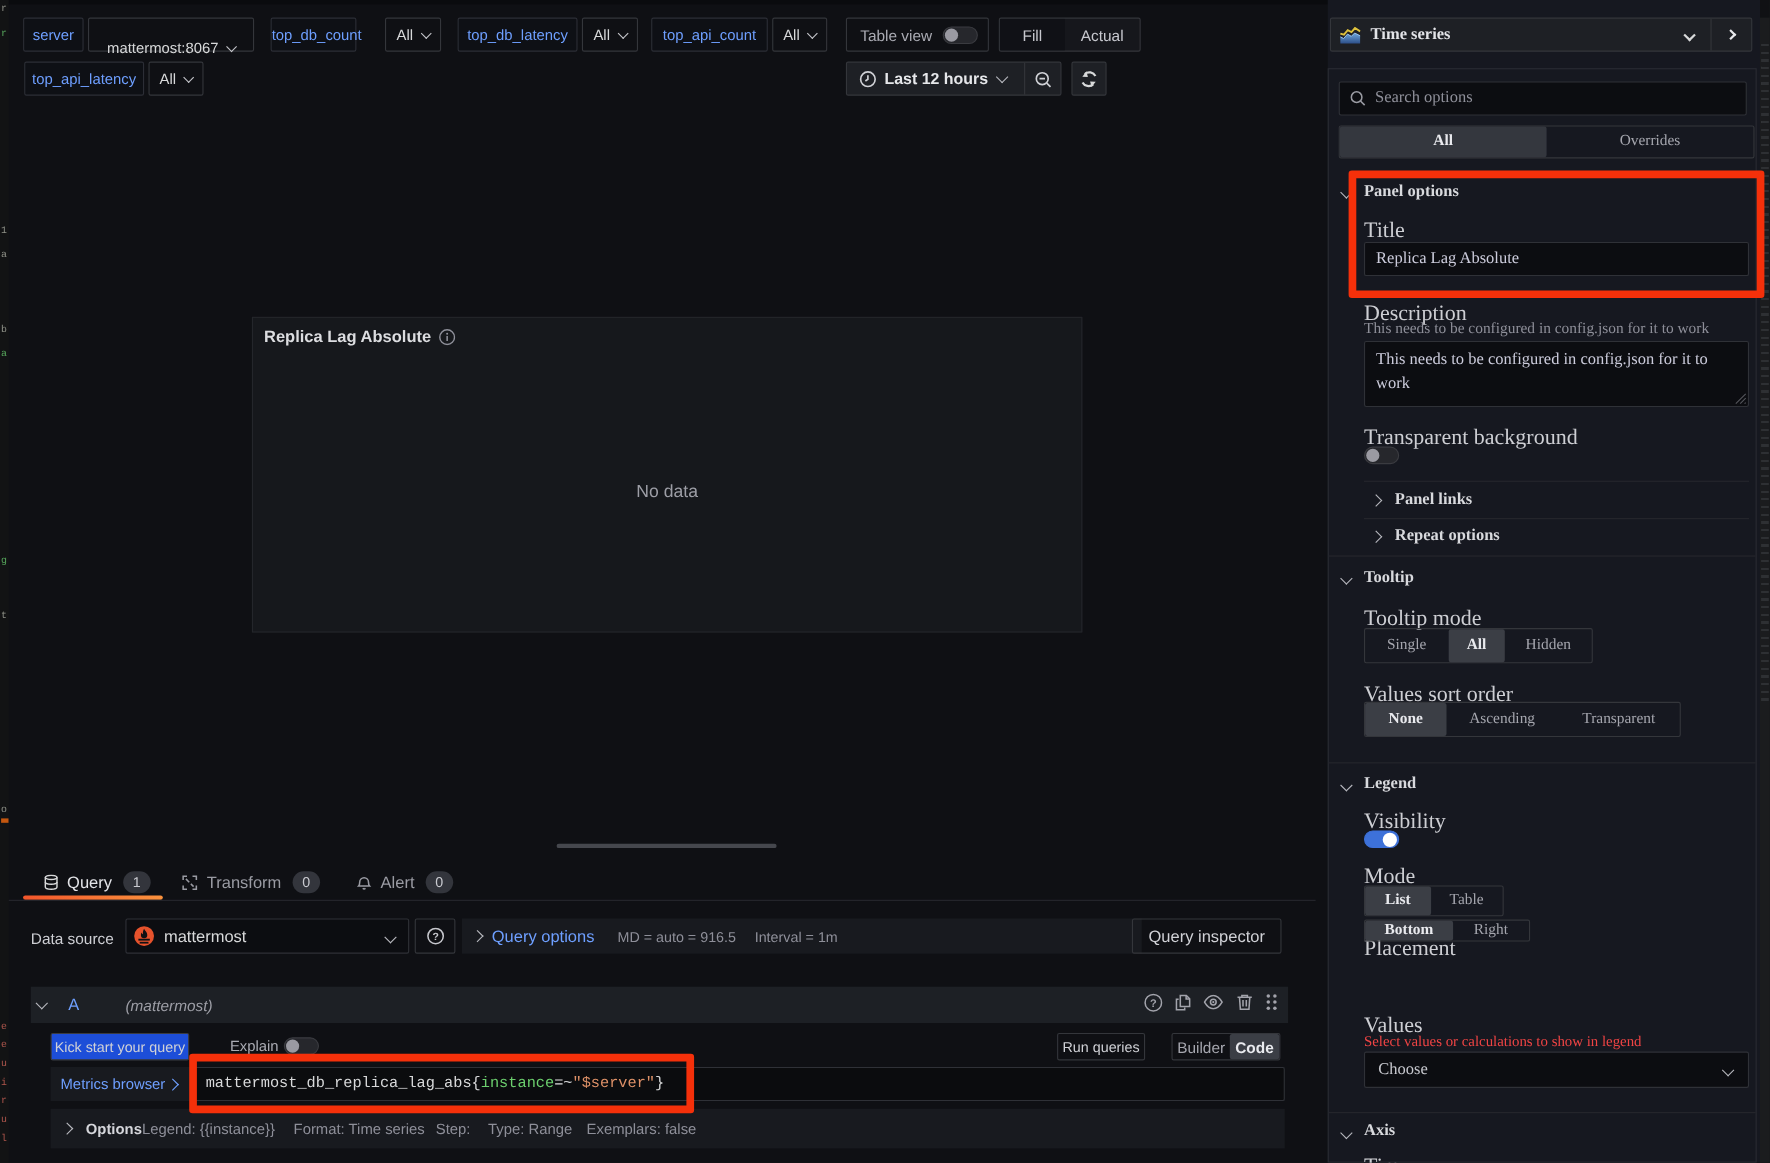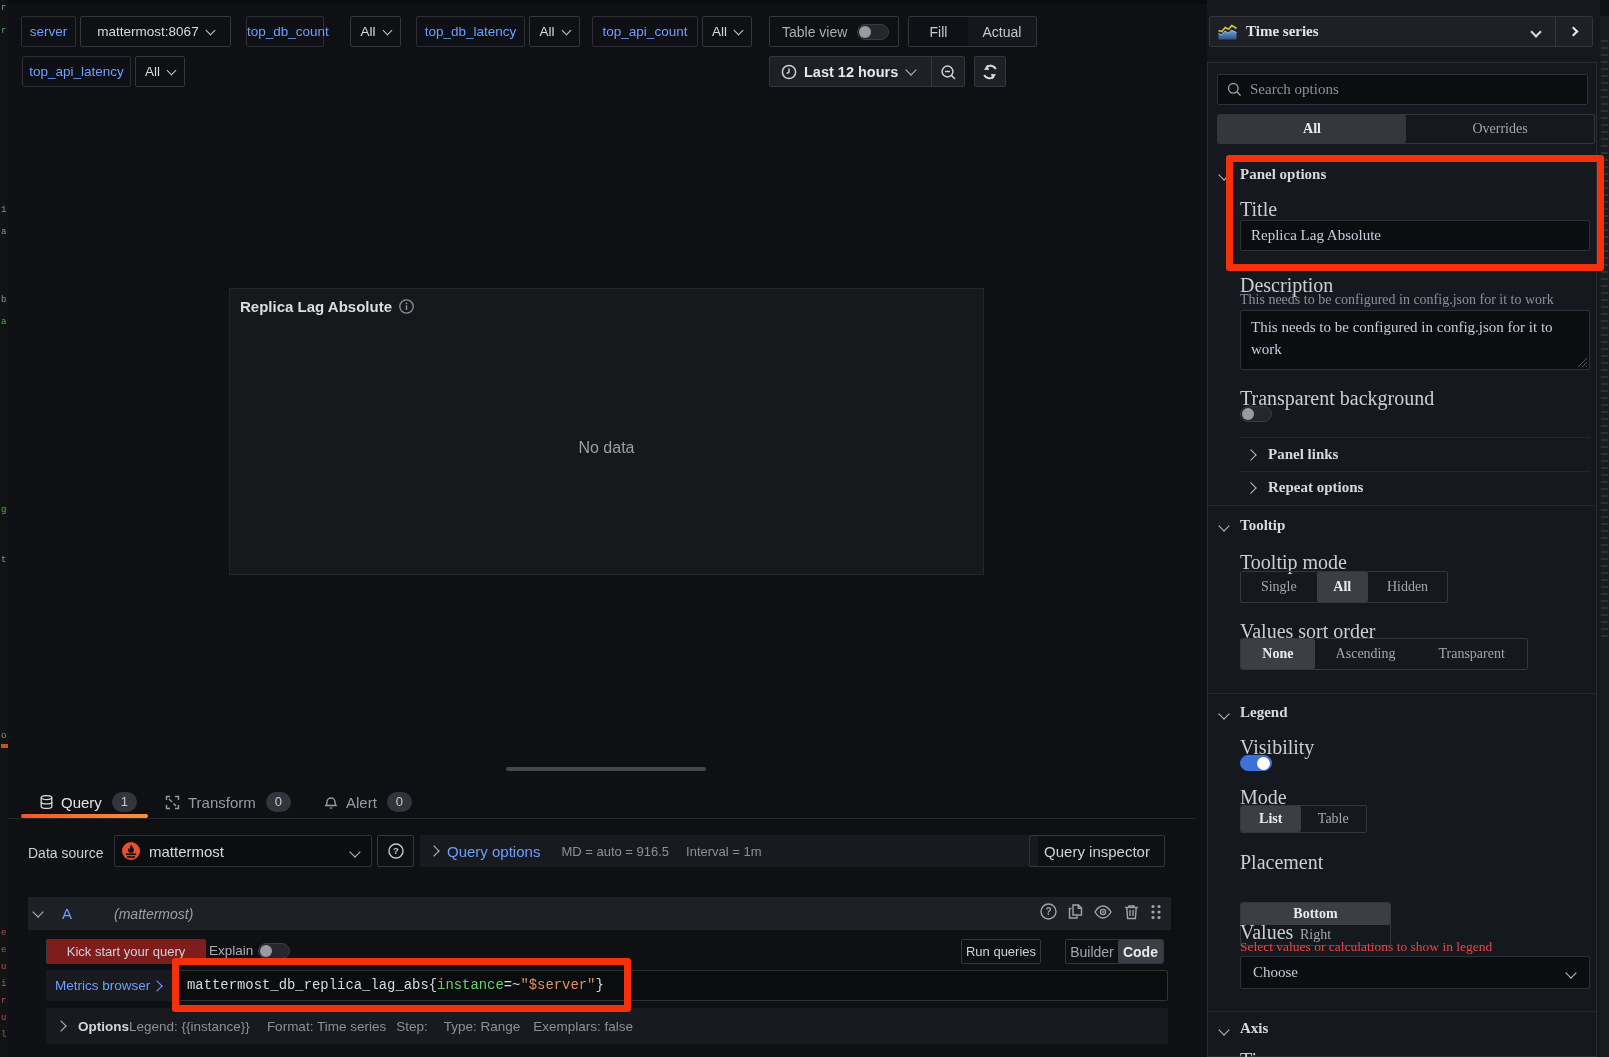--- a/index.html
+++ b/index.html
@@ -71,21 +71,21 @@
     <span style="position:absolute; left:1px; top:110px; width:6px; height:2px; background:#55575a;"></span>
     <span style="position:absolute; left:1px; top:170px; width:5px; height:2px; background:#4a4c50;"></span>
     <span style="position:absolute; left:1px; top:230px; width:6px; height:2px; background:#55575a;"></span>
     <span style="position:absolute; left:0; top:0; width:9px; height:16px; background:#101114;"></span>
     <span style="position:absolute; left:1px; top:40px; width:7px; height:600px; background:repeating-linear-gradient(180deg,#2e3033 0 2px,#1b1c1e 2px 7px);"></span>
   </div>
   <div id="win">
     <div style="position:absolute; left:0; top:0; width:1592px; height:4px; background:#0a0b0e;"></div>
 
     <div class="chip-label" style="left:13px; top:16px; width:55px;">server</div>
-    <div class="chip-value" style="left:72px; top:16px; width:151px; text-align:center; padding:0;">mattermost:8067<span class="chev"></span></div>
+    <div class="chip-value" style="left:72px; top:16px; width:151px; text-align:center; padding:12px;">mattermost:8067<span class="chev"></span></div>
     <div class="chip-label" style="left:238px; top:16px; width:78px;">top_db_count</div>
     <div class="chip-value" style="left:342px; top:16px; width:51px; text-align:center; padding:0;">All<span class="chev"></span></div>
     <div class="chip-label" style="left:408px; top:16px; width:109px;">top_db_latency</div>
     <div class="chip-value" style="left:521px; top:16px; width:51px; text-align:center; padding:0;">All<span class="chev"></span></div>
     <div class="chip-label" style="left:584px; top:16px; width:106px;">top_api_count</div>
     <div class="chip-value" style="left:694px; top:16px; width:50px; text-align:center; padding:0;">All<span class="chev"></span></div>
     <div class="chip-label" style="left:14px; top:56px; width:109px;">top_api_latency</div>
     <div class="chip-value" style="left:127px; top:56px; width:50px; text-align:center; padding:0;">All<span class="chev"></span></div>
 
     <div class="btn" style="left:761px; top:16px; width:130px; height:31px; justify-content:flex-start; padding-left:12px; color:#aaabb3; font-weight:400;">Table view
@@ -221,21 +221,21 @@
         <span style="position:absolute; right:8px;"><svg width="14" height="16" viewBox="0 0 14 16" fill="#a2a3ab">
             <circle cx="4" cy="2.5" r="1.6"></circle>
             <circle cx="10" cy="2.5" r="1.6"></circle>
             <circle cx="4" cy="8" r="1.6"></circle>
             <circle cx="10" cy="8" r="1.6"></circle>
             <circle cx="4" cy="13.5" r="1.6"></circle>
             <circle cx="10" cy="13.5" r="1.6"></circle>
           </svg></span>
       </div>
 
-      <div class="btn" style="left:38px; top:157px; width:160px; height:25px; background:#7f1d1d; border-color:#3a3c42; font-size:13px;">Kick start your query</div>
+      <div class="btn" style="left:38px; top:157px; width:126px; height:25px; background:#1d4ed8; border-color:#3a3c42; font-size:13px;">Kick start your query</div>
       <div style="position:absolute; left:201px; top:161px; font-size:13.5px; color:#aaabb3;">Explain</div>
       <span class="tog" style="position:absolute; left:250px; top:161px;">
         <span class="knob"></span>
       </span>
       <div class="btn" style="left:953px; top:157px; width:80px; height:25px; font-size:13px;">Run queries</div>
       <div class="rgroup" style="left:1057px; top:157px; width:99px; height:25px; font-size:13px;">
         <span class="opt" style="flex:1.15;">Builder</span>
         <span class="opt sel" style="flex:1;">Code</span>
       </div>
 
@@ -339,21 +339,21 @@
     <div class="inlabel" style="position:absolute; left:33px; top:736px;">Visibility</div>
     <span class="tog on" style="position:absolute; left:33px; top:755px;">
       <span class="knob"></span>
     </span>
     <div class="inlabel" style="position:absolute; left:33px; top:786px;">Mode</div>
     <div class="rgroup" style="left:33px; top:805px; width:127px; height:28px;">
       <span class="opt sel" style="flex:1;">List</span>
       <span class="opt" style="flex:1.1;">Table</span>
     </div>
     <div class="inlabel" style="position:absolute; left:33px; top:851px;">Placement</div>
-    <div class="rgroup" style="left:33px; top:902px; width:151px; height:44px;flex-direction:column;">
+    <div class="rgroup" style="left:33px; top:836px; width:151px; height:20px;">
       <span class="opt sel" style="flex:1.15;">Bottom</span>
       <span class="opt" style="flex:1;">Right</span>
     </div>
     <div class="inlabel" style="position:absolute; left:33px; top:921px;">Values</div>
     <div style="position:absolute; left:33px; top:939px; font-size:13.5px; color:#ef4444;">Select values or calculations to show in legend</div>
     <div class="input" style="position:absolute; left:33px; top:956px; width:350px; height:33px; line-height:31px; padding-left:12px; color:#c7c8ce;">Choose
       <span class="chevr chev-down" style="position:absolute; right:14px; top:12px;"></span>
     </div>
     <div class="divline" style="left:1px; top:1011px; width:388px;"></div>
     <span class="chevr chev-down" style="position:absolute; left:13px; top:1026px;"></span>

